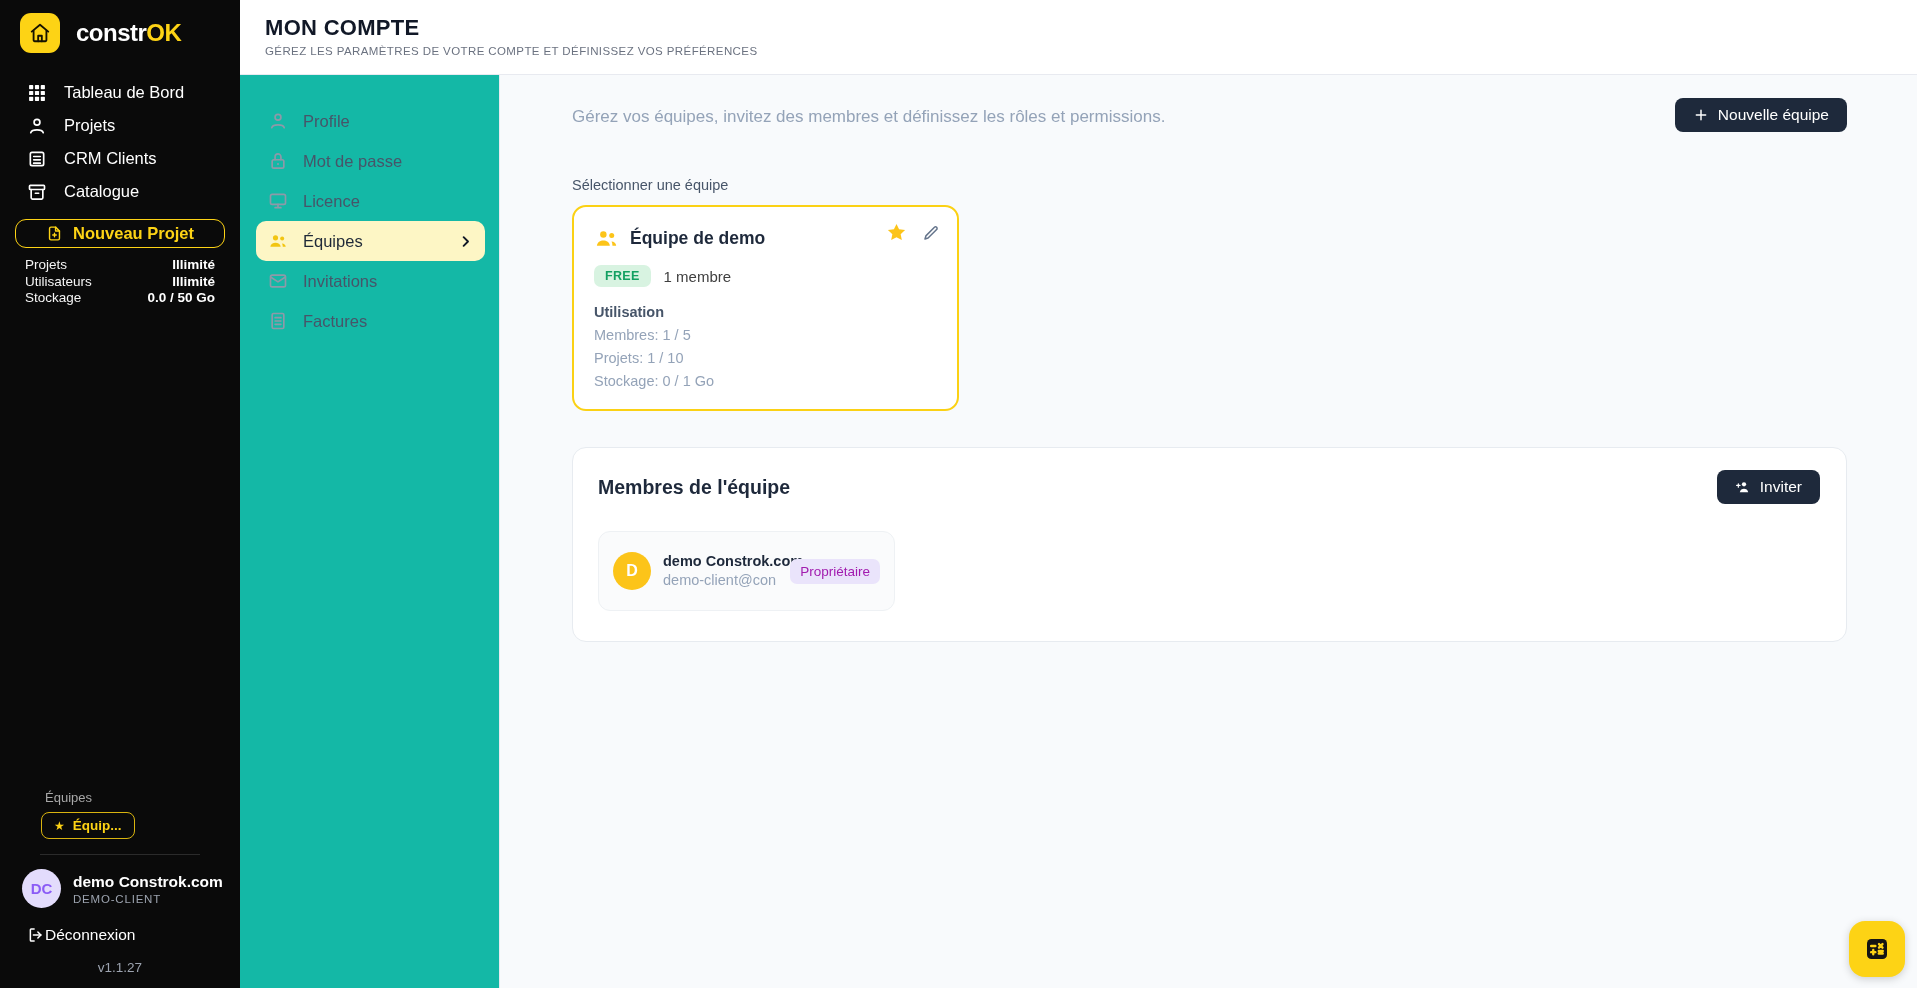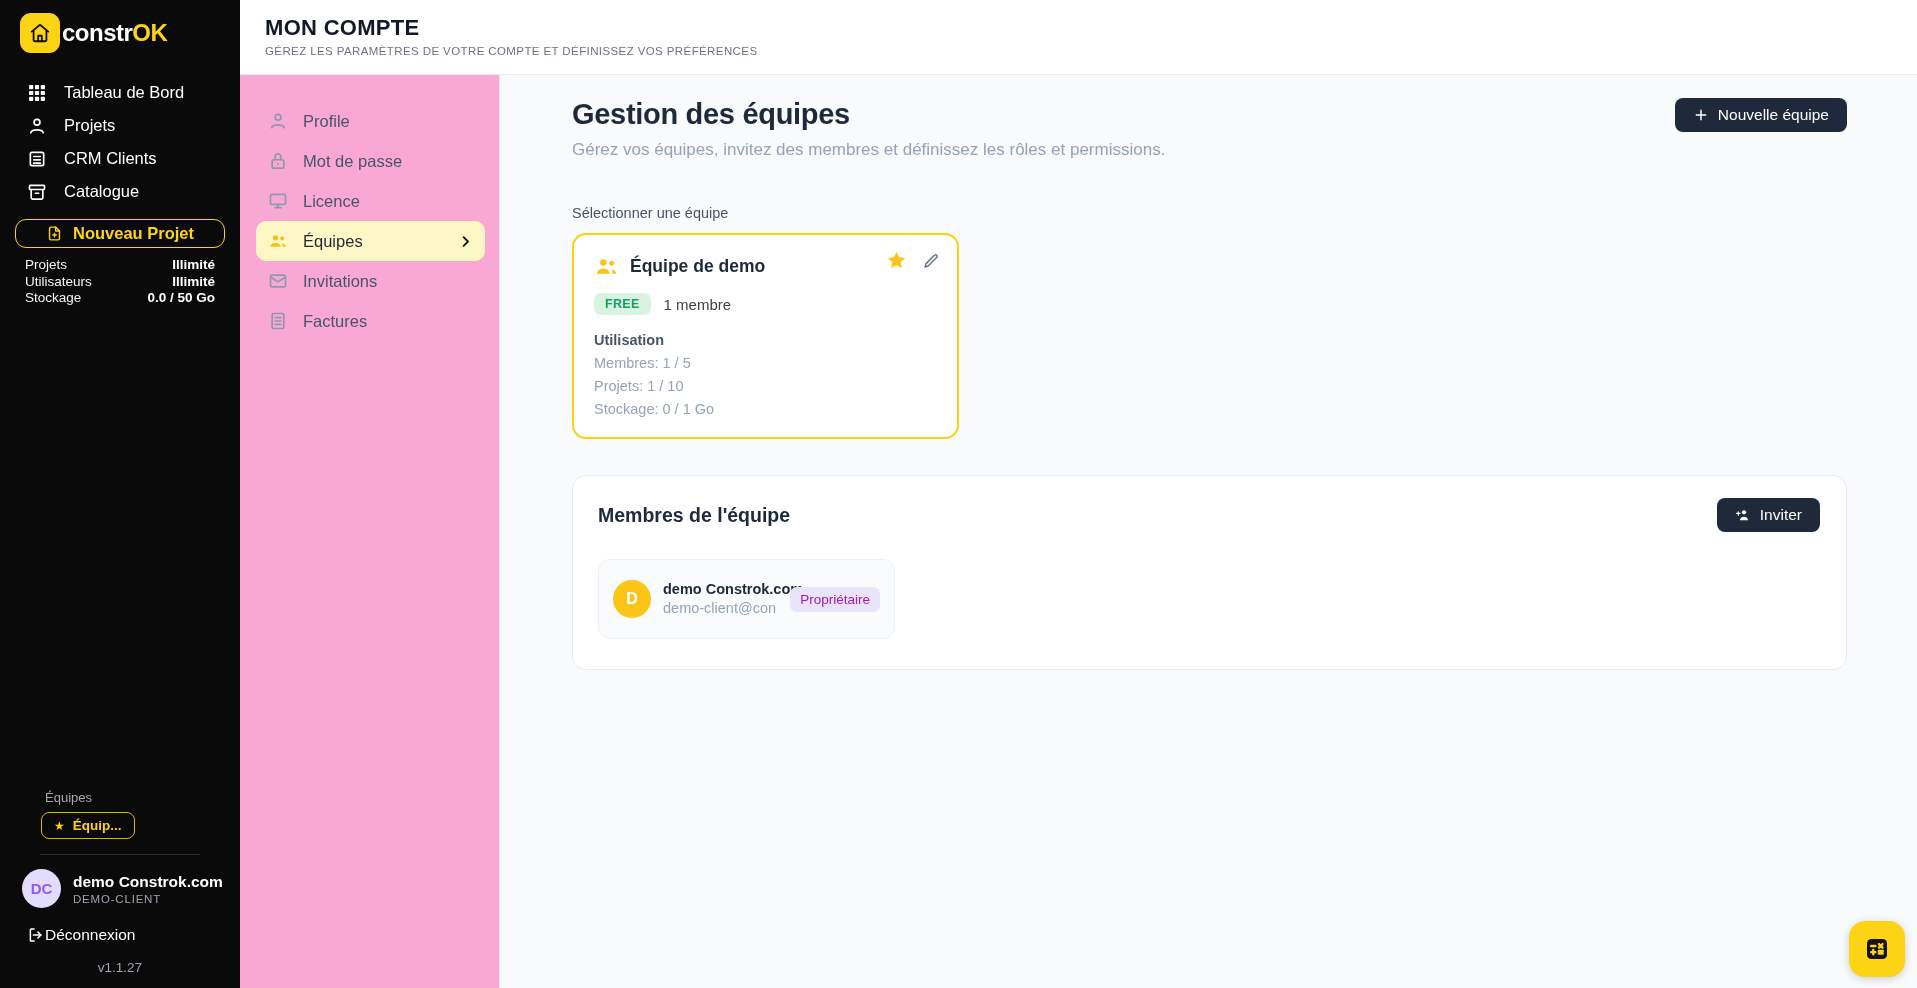--- a/index.html
+++ b/index.html
@@ -6,21 +6,21 @@
   html,body { margin:0; padding:0; }
   body {
     width:1917px; height:988px; overflow:hidden; background:#fff;
     font-family:"Liberation Sans","DejaVu Sans",sans-serif;
     -webkit-font-smoothing:antialiased;
   }
   .app { display:flex; width:1917px; height:988px; }
 
   
   .sidebar { width:240px; min-width:240px; background:#0a0a0a; color:#fff; display:flex; flex-direction:column; }
-  .logo-row { display:flex; align-items:center; gap:2px; padding:13px 20px 11px 20px; }
+  .logo-row { display:flex; align-items:center; gap:16px; padding:13px 20px 11px 20px; }
   .logo-icon { width:40px; height:40px; background:#fdd315; border-radius:11px; display:flex; align-items:center; justify-content:center; }
   .logo-icon svg { width:22px; height:22px; }
   .logo-text { font-size:24px; font-weight:bold; letter-spacing:-0.5px; color:#fff; }
   .logo-text .ok { color:#fdd315; }
 
   .side-nav { padding-top:12px; }
   .side-nav-item { display:flex; align-items:center; gap:17px; height:33px; padding:0 27px; font-size:16.5px; color:#fff; cursor:pointer; }
   .side-nav-item svg { width:20px; height:20px; color:#fff; flex:none; }
 
   .new-project-btn { margin:11px 15px 0 15px; height:29px; border:1.5px solid #fdd315; border-radius:11px;
@@ -53,21 +53,21 @@
 
   
   .right-col { flex:1; display:flex; flex-direction:column; min-width:0;border-radius:27px; }
   .page-header { height:75px; background:#fff; border-bottom:1px solid #e8eaf0; padding:15px 25px 0 25px; }
   .page-title { font-size:22px; font-weight:bold; color:#111827; letter-spacing:0.3px; }
   .page-subtitle { font-size:11.5px; color:#6b7280; margin-top:4px; letter-spacing:0.4px; }
 
   .body-row { flex:1; display:flex; min-height:0; }
 
   
-  .account-nav { width:260px; min-width:260px; background:#f9a8d4; border-right:1px solid #e8eaf0; padding:26px 14px 0 16px; }
+  .account-nav { width:260px; min-width:260px; background:#14b8a6; border-right:1px solid #e8eaf0; padding:26px 14px 0 16px; }
   .acct-item { display:flex; align-items:center; gap:15px; height:40px; padding:0 12px; border-radius:10px;
     font-size:16.5px; color:#475569; cursor:pointer; }
   .acct-item svg { width:20px; height:20px; color:#8e99a8; flex:none; }
   .acct-item.active { background:#fdf6c5; color:#1f2937; font-weight:500; }
   .acct-item.active .users-ico { color:#f2c511; }
   .acct-item .chev { margin-left:auto; width:15px; height:15px; color:#111827; }
 
   
   .content { flex:1; background:#f8fafc; padding:23px 70px 0 72px; min-width:0; }
   .content-head { display:flex; justify-content:space-between; align-items:flex-start; }
@@ -279,21 +279,20 @@
               <rect x="5" y="3" width="14" height="18" rx="1.5"></rect>
               <path d="M8.5 8h7M8.5 12h7M8.5 16h7"></path>
             </svg>
           <span>Factures</span>
         </div>
       </nav>
 
       <main class="content">
         <div class="content-head">
           <div>
-            <div class="content-title">Gestion des équipes</div>
             <div class="content-sub">Gérez vos équipes, invitez des membres et définissez les rôles et permissions.</div>
           </div>
           <button class="dark-btn">
             <svg viewBox="0 0 24 24" fill="none" stroke="currentColor" stroke-width="2.2" stroke-linecap="round">
                 <path d="M12 5v14M5 12h14"></path>
               </svg>
             <span>Nouvelle équipe</span>
           </button>
         </div>
 

